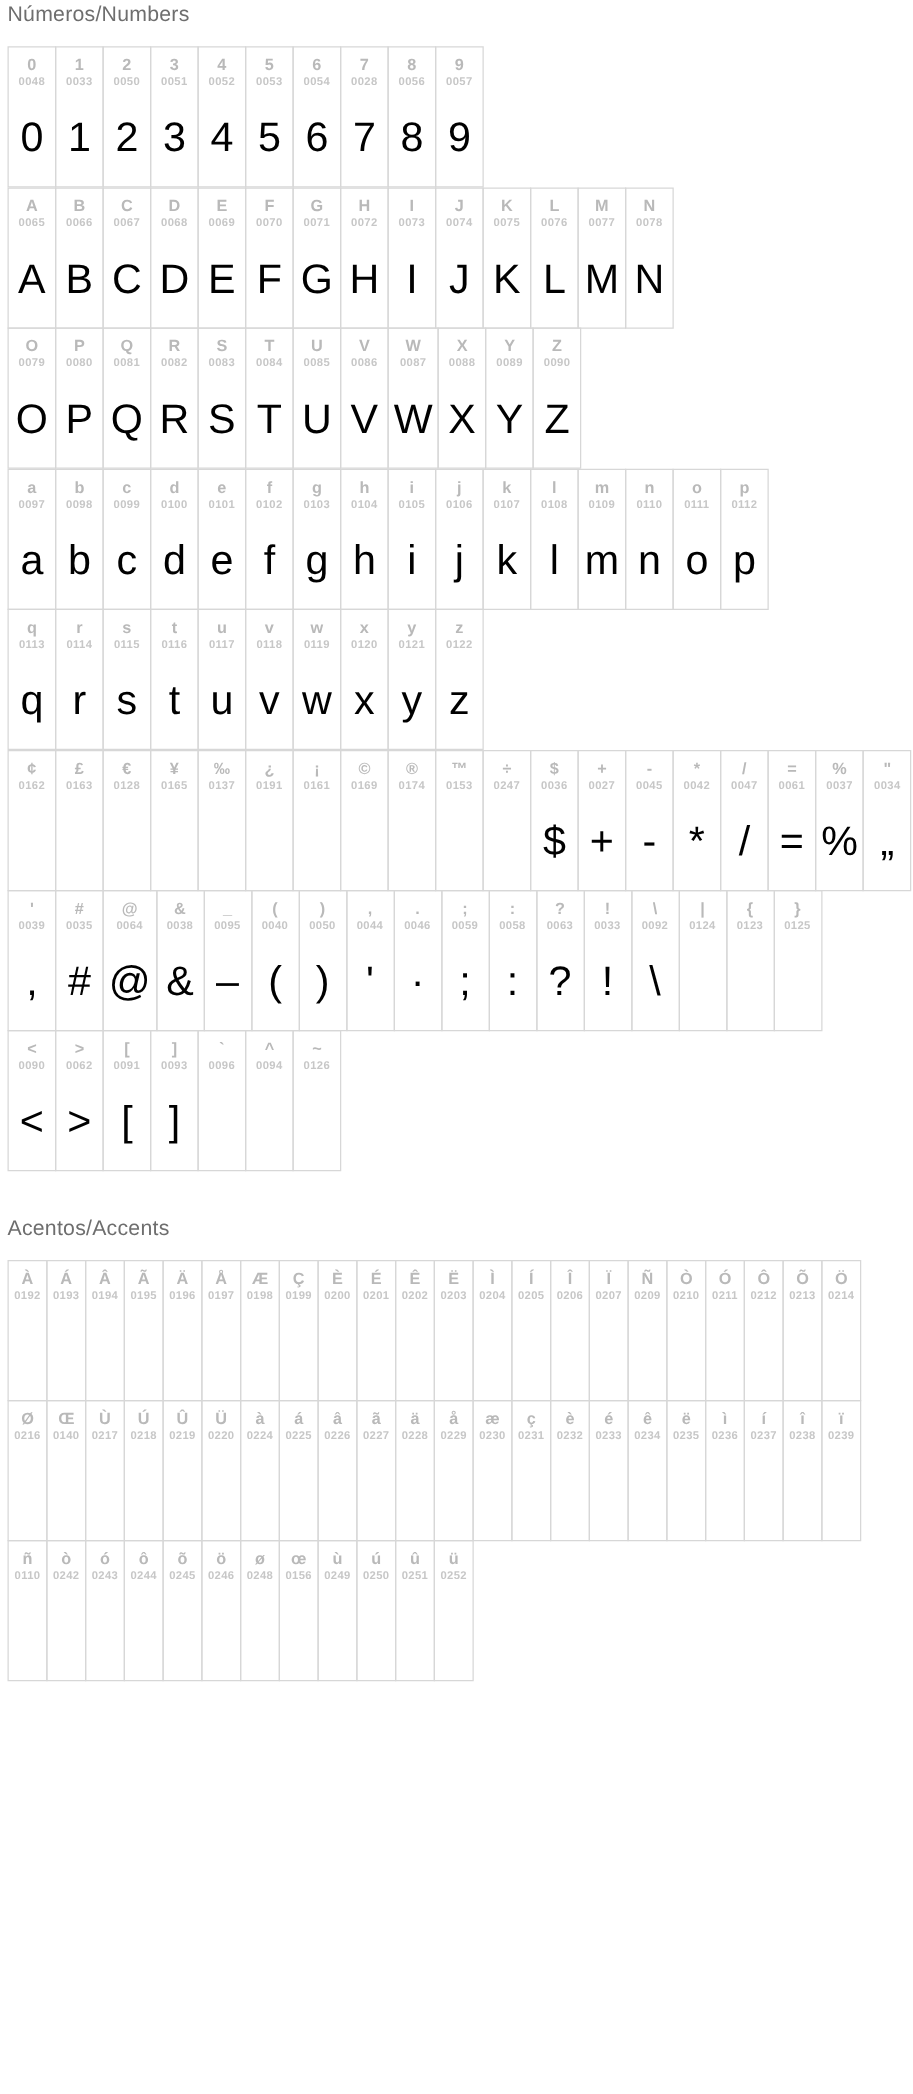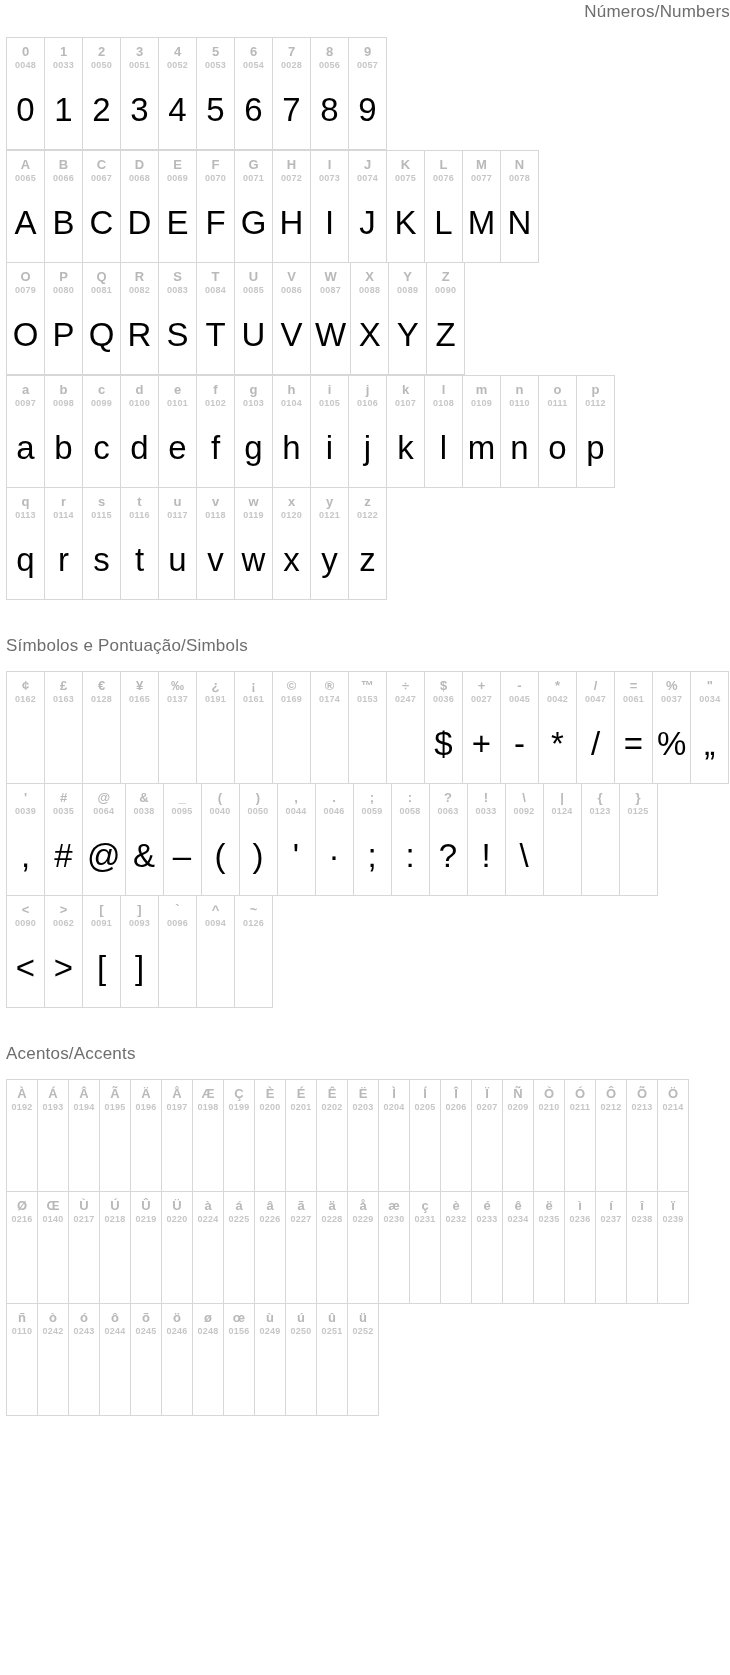--- a/index.html
+++ b/index.html
@@ -18,21 +18,21 @@
     font-family:"Liberation Sans", sans-serif;
     padding:2px 0 12px 6px;
   }
   h2.section-title{
     font-size:17px;
     font-weight:400;
     color:var(--title-color);
     margin:36px 0 15px 0;
     letter-spacing:.2px;
   }
-  #app section:first-child h2.section-title{ margin-top:0;text-align:right; }
+  #app section:first-child h2.section-title{ margin-top:0; }
   .row{ display:flex; }
   .row + .row{ margin-top:-1px; }
   .cell{
     border:1px solid var(--border-color);
     margin-left:-1px;
     min-width:39px;
     padding:0 4px;
     display:flex;
     flex-direction:column;
     align-items:center;
@@ -390,21 +390,20 @@
           <div class="glyph">y</div>
         </div>
         <div class="cell">
           <span class="char">z</span>
           <span class="code">0122</span>
           <div class="glyph">z</div>
         </div>
       </div>
     </section>
     <section>
-      <h2 class="section-title">Símbolos e Pontuação/Simbols</h2>
       <div class="row">
         <div class="cell">
           <span class="char">¢</span>
           <span class="code">0162</span>
           <div class="glyph"></div>
         </div>
         <div class="cell">
           <span class="char">£</span>
           <span class="code">0163</span>
           <div class="glyph"></div>

